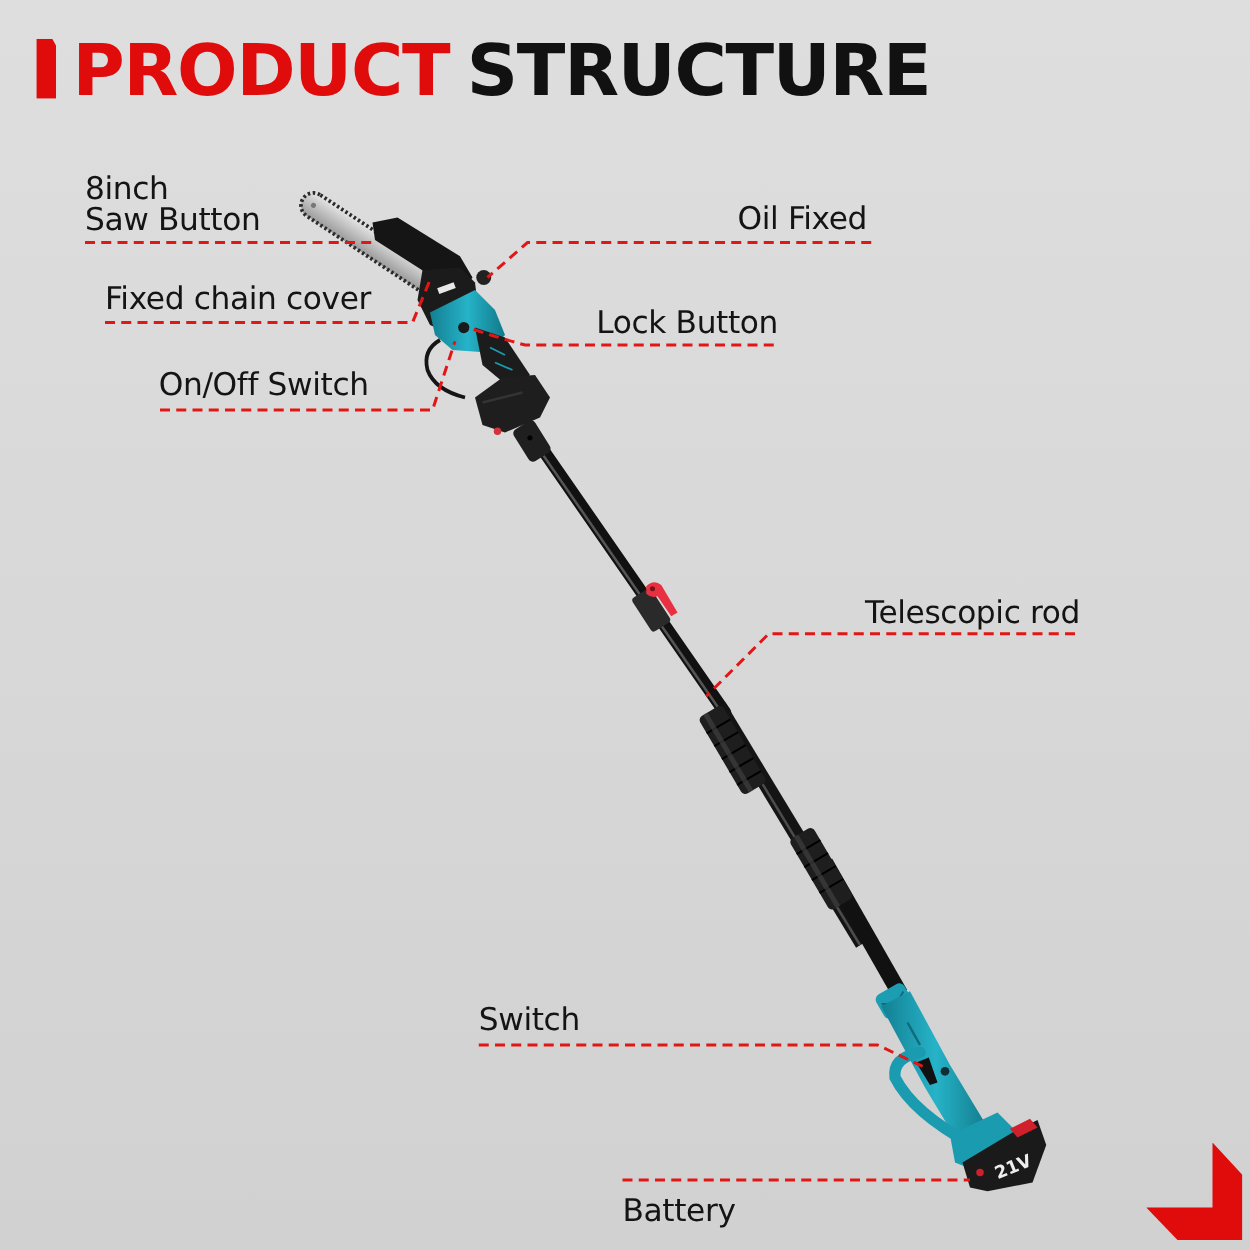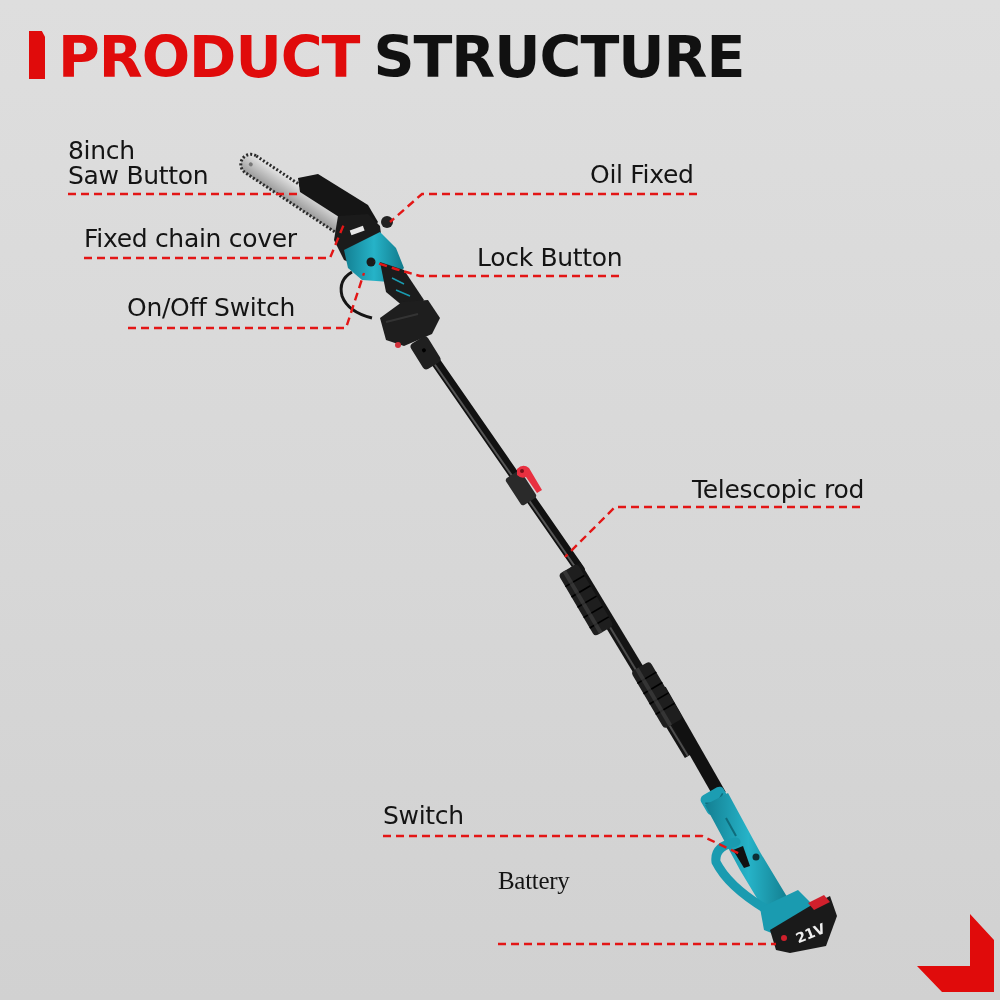--- a/index.html
+++ b/index.html
@@ -172,15 +172,15 @@
 </svg>
 
 <p class="label" style="left:68px; top:138px;">8inch</p>
 <p class="label" style="left:68px; top:163px;">Saw Button</p>
 <p class="label" style="left:84px; top:226px;">Fixed chain cover</p>
 <p class="label" style="left:127px; top:295px;text-align:right;">On/Off Switch</p>
 <p class="label" style="left:590px; top:162px;">Oil Fixed</p>
 <p class="label" style="left:477px; top:245px;">Lock Button</p>
 <p class="label" style="left:692px; top:477px;">Telescopic rod</p>
 <p class="label" style="left:383px; top:803px;">Switch</p>
-<p class="label" style="left:498px; top:868px;font-family:Liberation Serif, serif;">Battery</p>
+<p class="label" style="left:498px; top:956px;">Battery</p>
 
 <div class="corner"></div>
 
 </body></html>

